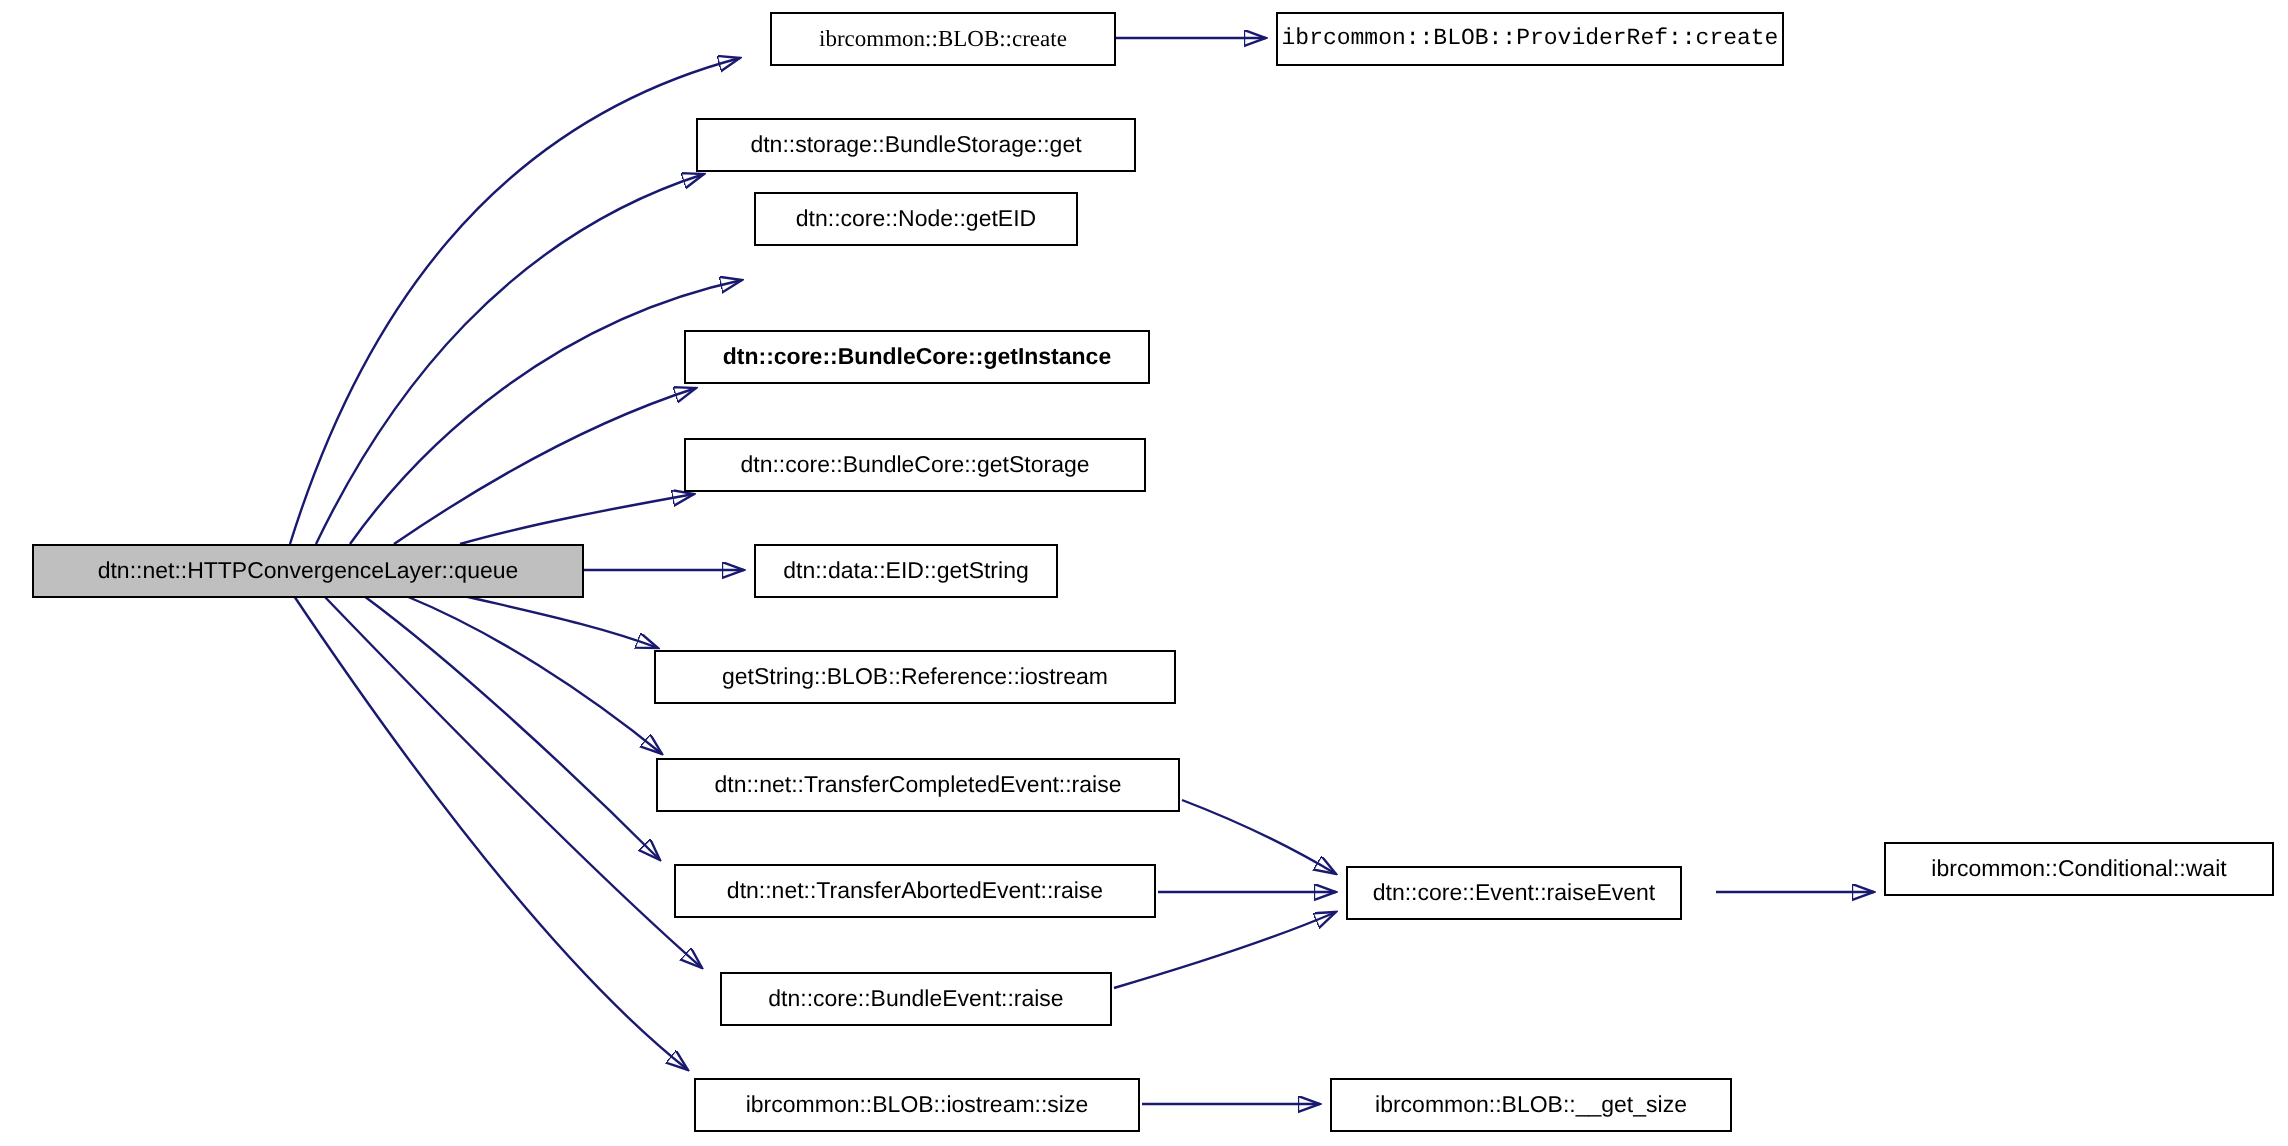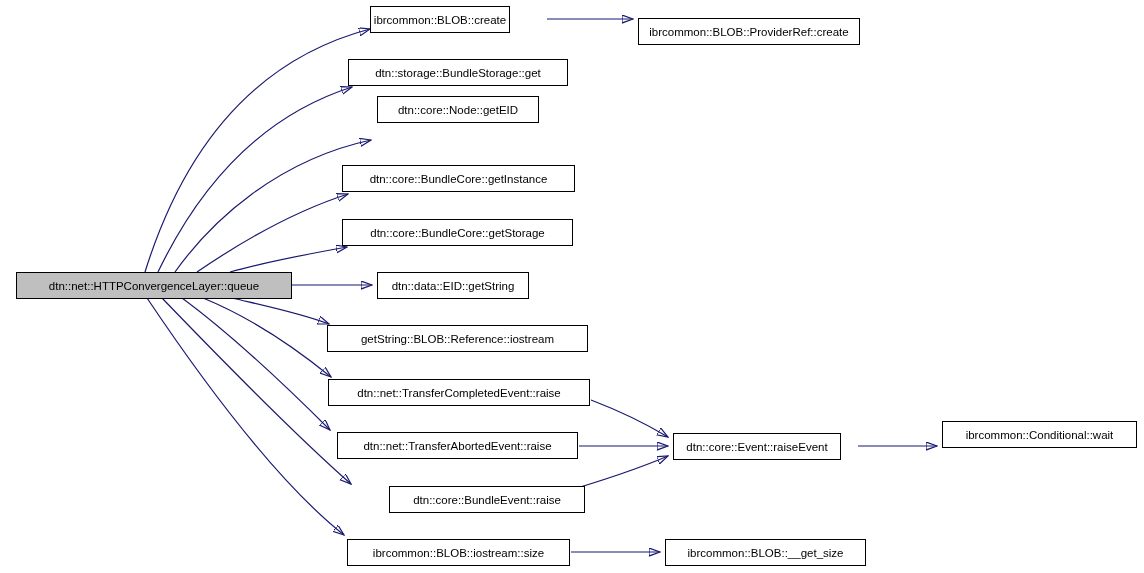--- a/index.html
+++ b/index.html
@@ -64,54 +64,54 @@
     <path marker-end="url(#arrow)" d="M 591 400 C 625 413, 648 425, 668 437"></path>
     <path marker-end="url(#arrow)" d="M 579 446 L 668 446"></path>
     <path marker-end="url(#arrow)" d="M 557 494 C 598 482, 640 468, 668 456"></path>
     <path marker-end="url(#arrow)" d="M 858 446 L 937 446"></path>
     <path marker-end="url(#arrow)" d="M 571 552 L 660 552"></path>
   </svg>
 
   <div class="node hl" style="left:4px;   top:272px; width:276px;margin-left:12px;">
       <span>dtn::net::HTTPConvergenceLayer::queue</span>
     </div>
-  <div class="node" style="left:370px; top:6px;   width:140px;">
+  <div class="node" style="left:385px; top:6px;   width:173px;font-family:Liberation Serif, serif;">
       <span>ibrcommon::BLOB::create</span>
     </div>
   <div class="node" style="left:348px; top:59px;  width:220px;text-align:center;">
       <span>dtn::storage::BundleStorage::get</span>
     </div>
   <div class="node" style="left:377px; top:96px; width:162px;text-align:center;">
       <span>dtn::core::Node::getEID</span>
     </div>
-  <div class="node" style="left:342px; top:165px; width:233px;">
+  <div class="node" style="left:342px; top:165px; width:233px;font-weight:bold;">
       <span>dtn::core::BundleCore::getInstance</span>
     </div>
   <div class="node" style="left:342px; top:219px; width:231px;">
       <span>dtn::core::BundleCore::getStorage</span>
     </div>
   <div class="node" style="left:377px; top:272px; width:152px;">
       <span>dtn::data::EID::getString</span>
     </div>
   <div class="node" style="left:327px; top:325px; width:261px;">
       <span>getString::BLOB::Reference::iostream</span>
     </div>
   <div class="node" style="left:328px; top:379px; width:262px;">
       <span>dtn::net::TransferCompletedEvent::raise</span>
     </div>
   <div class="node" style="left:337px; top:432px; width:241px;">
       <span>dtn::net::TransferAbortedEvent::raise</span>
     </div>
-  <div class="node" style="left:360px; top:486px; width:196px;margin-left:29px;">
+  <div class="node" style="left:360px; top:486px; width:196px;">
       <span>dtn::core::BundleEvent::raise</span>
     </div>
   <div class="node" style="left:347px; top:539px; width:223px;">
       <span>ibrcommon::BLOB::iostream::size</span>
     </div>
-  <div class="node" style="left:638px; top:18px;   width:222px;">
+  <div class="node" style="left:638px; top:6px;   width:254px;font-family:Liberation Mono, monospace;">
       <span>ibrcommon::BLOB::ProviderRef::create</span>
     </div>
   <div class="node" style="left:673px; top:433px; width:168px;">
       <span>dtn::core::Event::raiseEvent</span>
     </div>
   <div class="node" style="left:942px; top:421px; width:195px;">
       <span>ibrcommon::Conditional::wait</span>
     </div>
   <div class="node" style="left:665px; top:539px; width:201px;">
       <span>ibrcommon::BLOB::__get_size</span>

